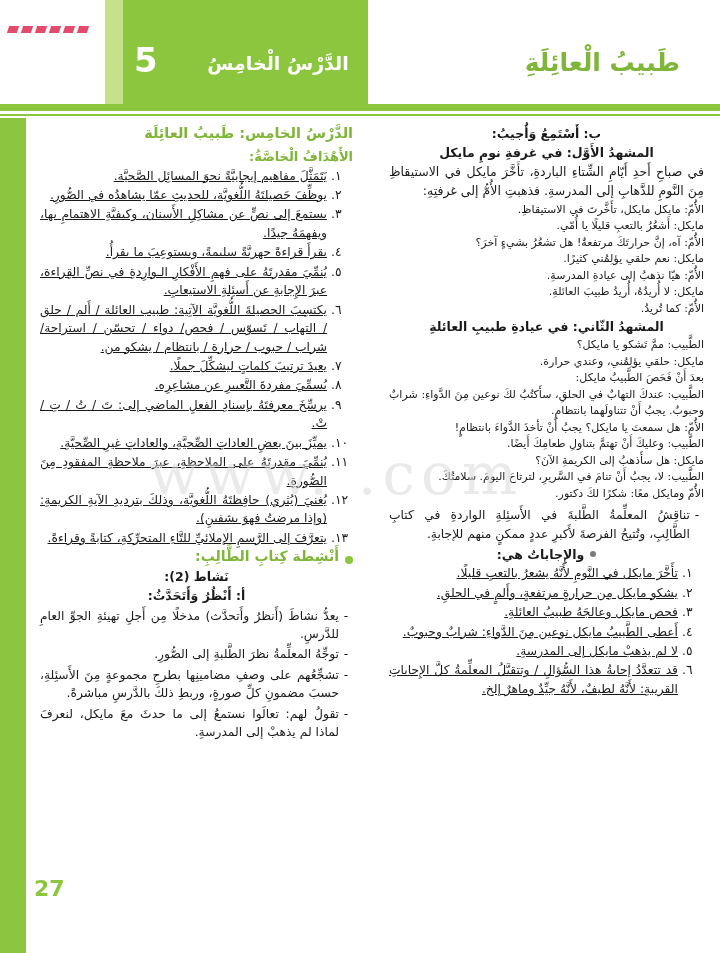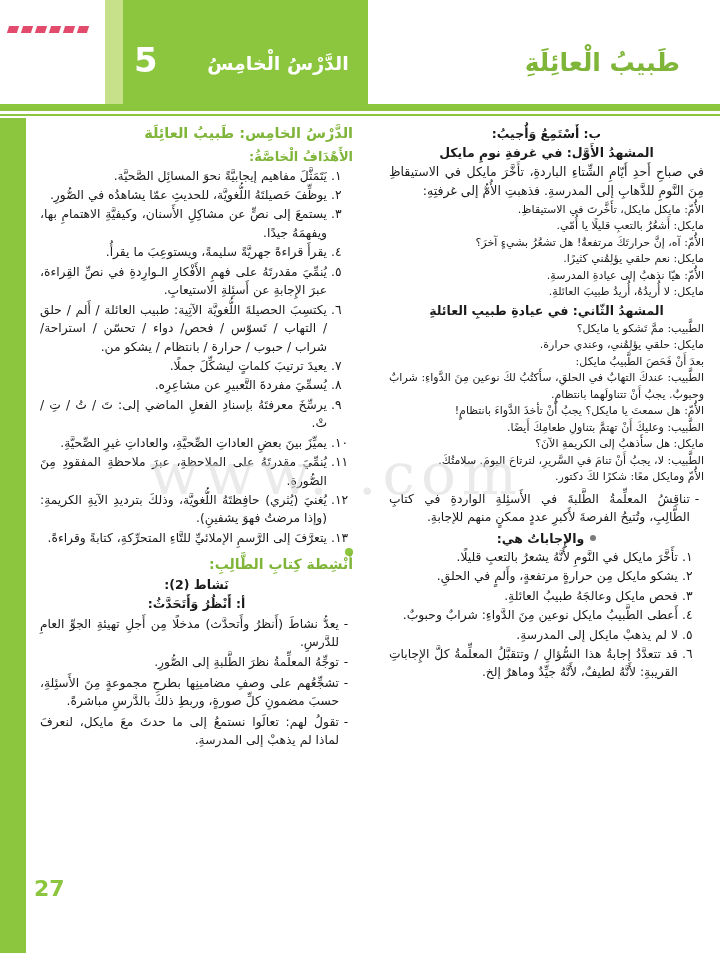--- a/index.html
+++ b/index.html
@@ -217,20 +217,21 @@
   .num-list li .n {
     flex: 0 0 22px;
     text-align: left;
     padding-left: 4px;
     color: #1a1a1a;
   }
   .num-list li .t {
     flex: 1 1 auto;
     text-align: justify;
     text-align-last: right;
+    text-decoration: underline;
   }
   .dash-list {
     list-style: none;
     margin: 0;
     padding: 0;
   }
   .dash-list li {
     display: flex;
     flex-direction: row;
     font-size: 12.3px;
@@ -241,22 +242,22 @@
     flex: 0 0 14px;
     text-align: center;
   }
   .dash-list li .t {
     flex: 1 1 auto;
     text-align: justify;
     text-align-last: right;
   }
   .bullet-head {
     display: flex;
-    flex-direction: column;
-    align-items: flex-start;
+    flex-direction: row;
+    align-items: flex-end;
     margin: 0 0 4px 0;
   }
   .bullet-dot {
     width: 8px; height: 8px;
     border-radius: 50%;
     background: #8cc63e;
     flex: 0 0 8px;
     margin-left: 6px;
   }
   .bullet-head .bh-text {
@@ -413,20 +414,21 @@
     <div class="bold-line">المشهدُ الأَوَّل: في غرفةِ نومِ مايكل</div>
     <p class="txt">في صباحِ أَحدِ أَيّامِ الشِّتاءِ الباردةِ، تأَخَّرَ مايكل في الاستيقاظِ مِنَ النَّومِ للذَّهابِ إلى المدرسةِ. فذهبتِ الأُمُّ إلى غرفتِهِ:</p>
 
     <div class="dialog">
       <p>الأُمّ: مايكل مايكل، تأَخَّرتَ في الاستيقاظِ.</p>
       <p>مايكل: أَشعُرُ بالتعبِ قليلًا يا أُمّي.</p>
       <p>الأُمّ: آه، إنَّ حرارتَكَ مرتفعةٌ! هل تشعُرُ بشيءٍ آخرَ؟</p>
       <p>مايكل: نعم حلقي يؤلِمُني كثيرًا.</p>
       <p>الأُمّ: هيّا نذهبُ إلى عيادةِ المدرسةِ.</p>
       <p>مايكل: لا أُريدُهُ، أُريدُ طبيبَ العائلةِ.</p>
+      <p>الأُمّ: كما تُريدُ.</p>
     </div>
 
     <div class="bold-line">المشهدُ الثّاني: في عيادةِ طبيبِ العائلةِ</div>
 
     <div class="dialog">
       <p>الطَّبيب: ممَّ تَشكو يا مايكل؟</p>
       <p>مايكل: حلقي يؤلِمُني، وعندي حرارة.</p>
       <p>بعدَ أَنْ فَحَصَ الطَّبيبُ مايكل:</p>
       <p>الطَّبيب: عندكَ التهابٌ في الحلقِ، سأَكتُبُ لكَ نوعين مِنَ الدَّواءِ: شرابٌ وحبوبٌ. يجبُ أَنْ تتناولَهما بانتظامٍ.</p>
       <p>الأُمّ: هل سمعتَ يا مايكل؟ يجبُ أَنْ تأخذَ الدَّواءَ بانتظامٍ!</p>

